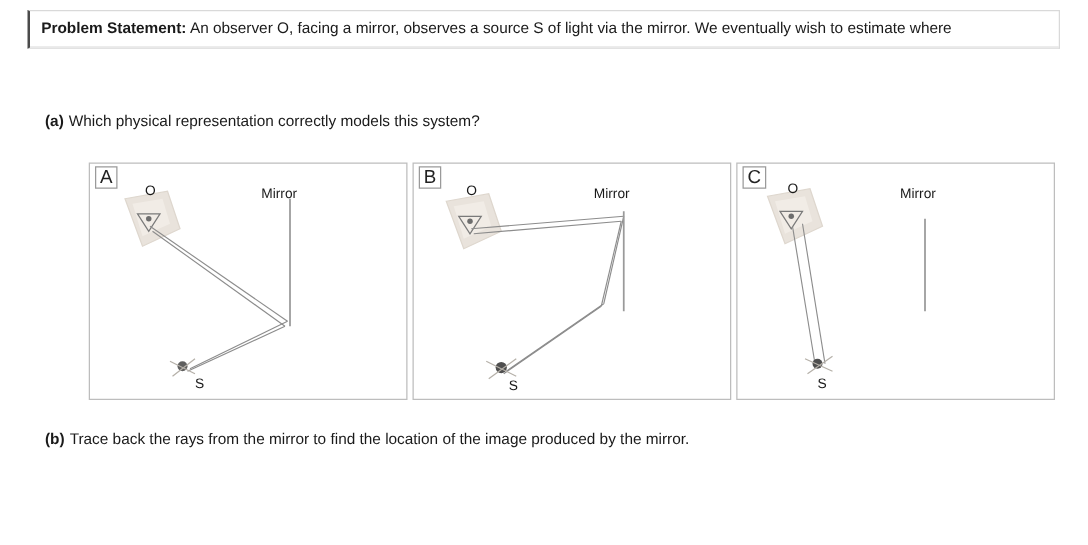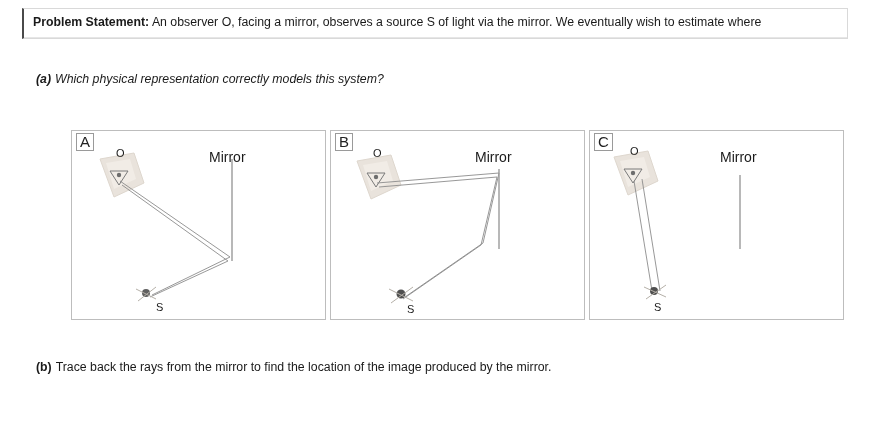--- a/index.html
+++ b/index.html
@@ -50,22 +50,22 @@
   
   .part {
     position: absolute;
     font-size: 12.3px;
     line-height: 15px;
   }
   .part .plabel {
     font-weight: bold;
     margin-right: 4px;
   }
-  #part-a { left: 36px; top: 72px; font-style: italic; }
-  #part-b { left: 36px; top: 360px; text-align: center; }
+  #part-a { left: 36px; top: 90px; }
+  #part-b { left: 36px; top: 344px; text-align: center; }
 
   
   .choices {
     position: absolute;
     left: 71px;
     top: 130px;
   }
   .choice {
     position: absolute;
     top: 0;
@@ -95,21 +95,21 @@
     font-size: 11px;
     color: #1a1a1a;
   }
   .label-S {
     position: absolute;
     font-size: 11px;
     color: #1a1a1a;
   }
   .label-mirror {
     position: absolute;
-    font-size: 14px;
+    font-size: 11px;
     color: #1a1a1a;
     text-align: center;
   }
   .svgwrap {
     position: absolute;
     left: 0; top: 0;
     width: 255px;
     height: 190px;
   }
 </style>

